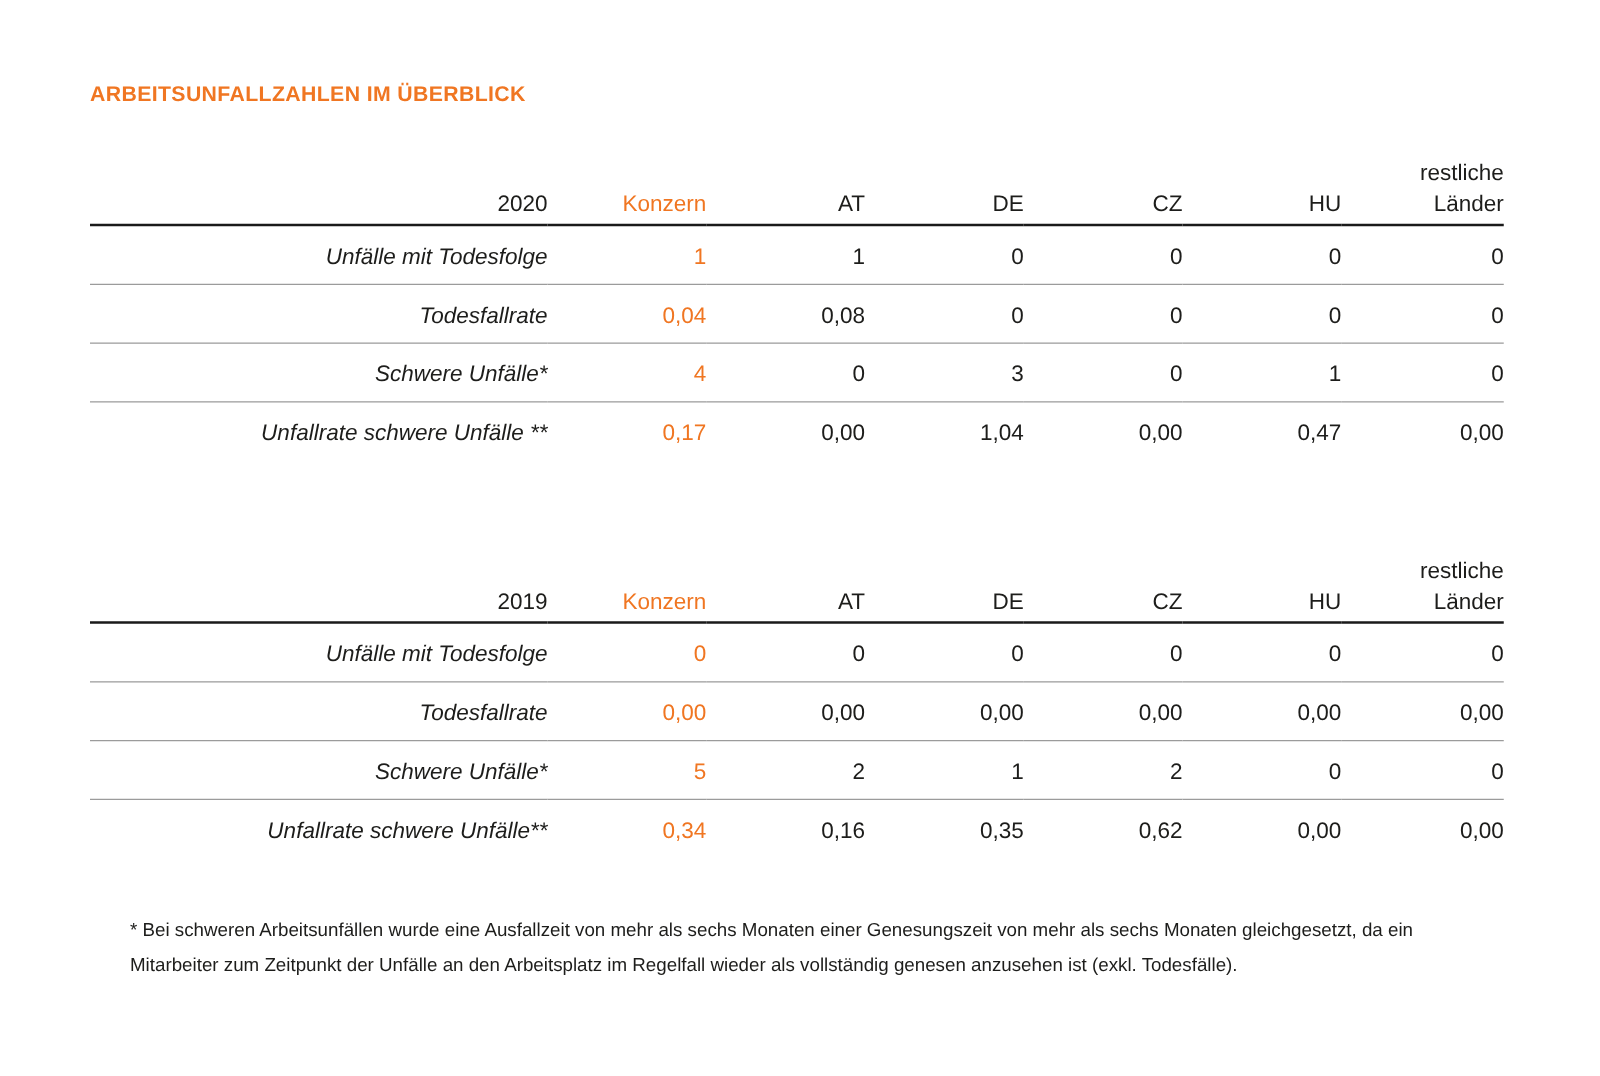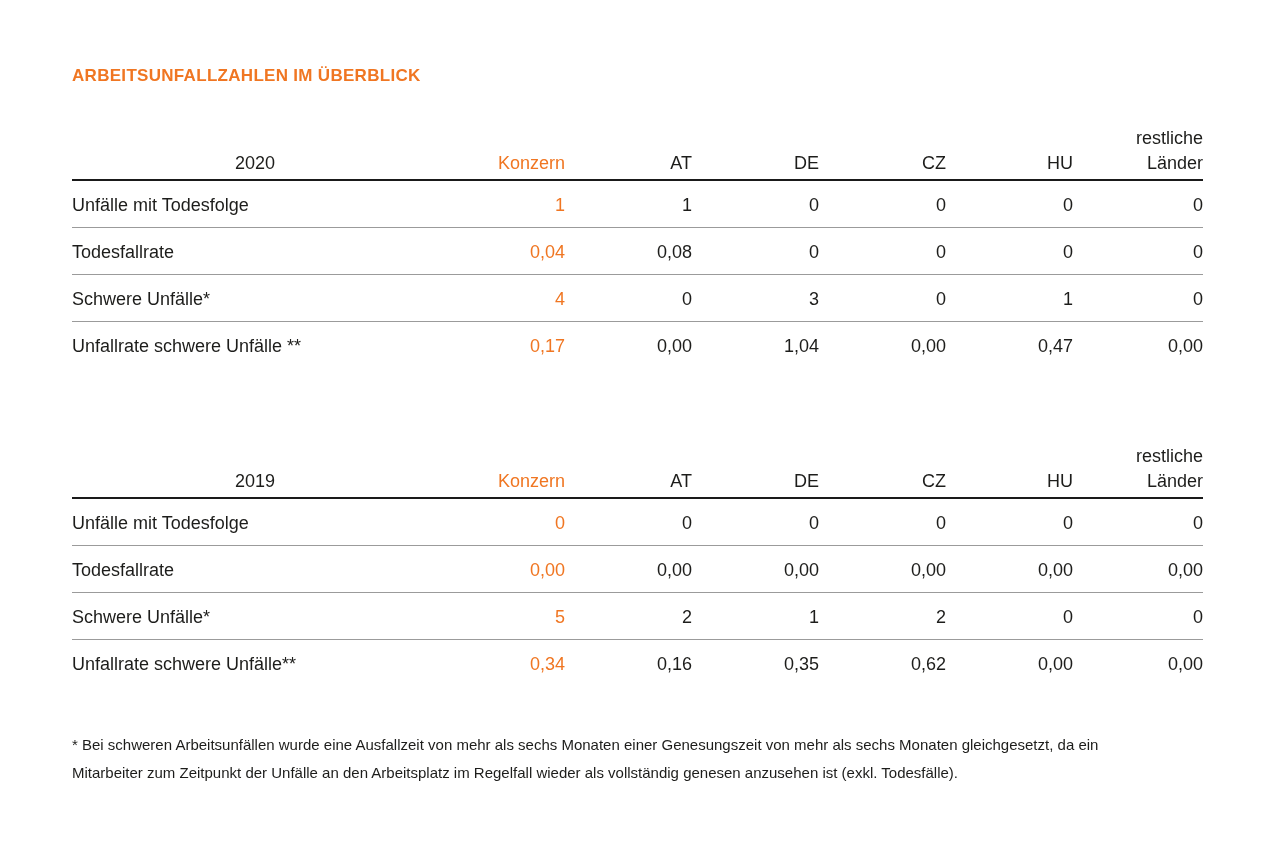--- a/index.html
+++ b/index.html
@@ -28,41 +28,41 @@
   table.stats-table.second { margin-top: 76px; }
 
   .stats-table thead tr { border-bottom: 2px solid var(--rule-heavy); }
   .stats-table th {
     font-size: 18px; font-weight: normal;
     vertical-align: bottom;
     padding: 0 0 3px 0;
     line-height: 25px;
     white-space: nowrap;
   }
-  .stats-table th.year { text-align: center; }
+  .stats-table th.year { text-align: right; }
   .stats-table .num { text-align: right; }
   .stats-table .accent { color: var(--accent); }
 
   .stats-table tbody tr { border-bottom: 1px solid var(--rule-light); }
   .stats-table tbody tr:last-child { border-bottom: none; }
   .stats-table td {
     font-size: 18px;
     padding: 14px 0 11px 0;
     line-height: 21px;
     white-space: nowrap;
   }
-  .stats-table td.label { text-align: left; }
+  .stats-table td.label { text-align: right; font-style: italic; }
 
   .footnotes {
     margin-top: 45px;
     font-size: 15px;
     line-height: 28px;
     color: var(--text);
   }
-  .footnotes .fn-line { white-space: nowrap; }
+  .footnotes .fn-line { white-space: nowrap; margin-left: 32px; }
 </style>
 </head>
 <body>
 
 <div class="page">
 
   <h1 class="page-title">ARBEITSUNFALLZAHLEN IM ÜBERBLICK</h1>
 
   <table class="stats-table">
     <colgroup>

